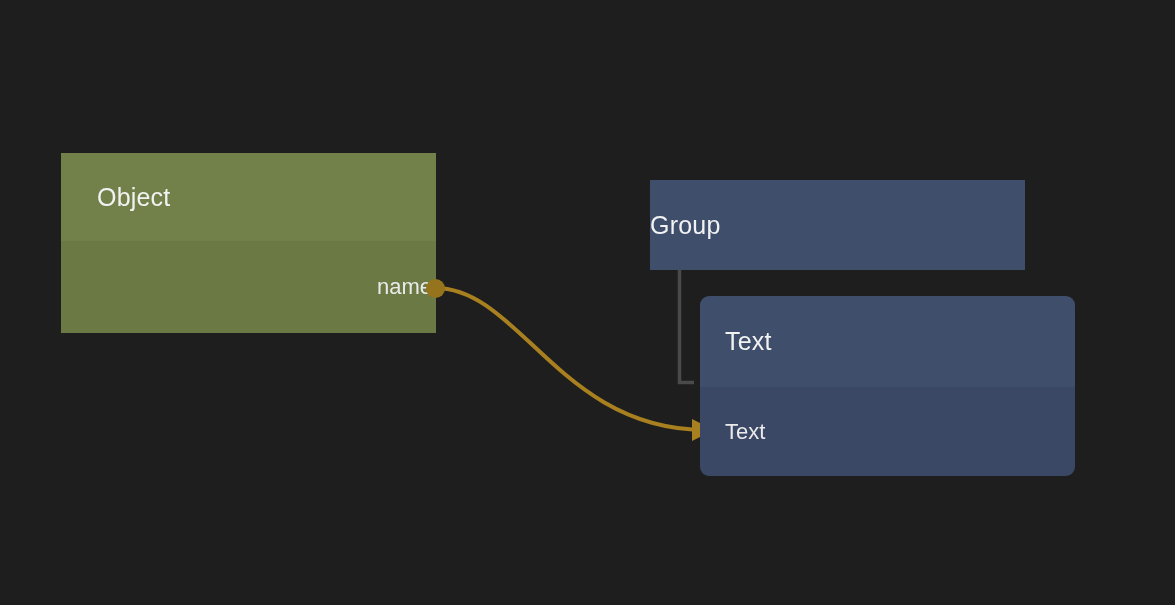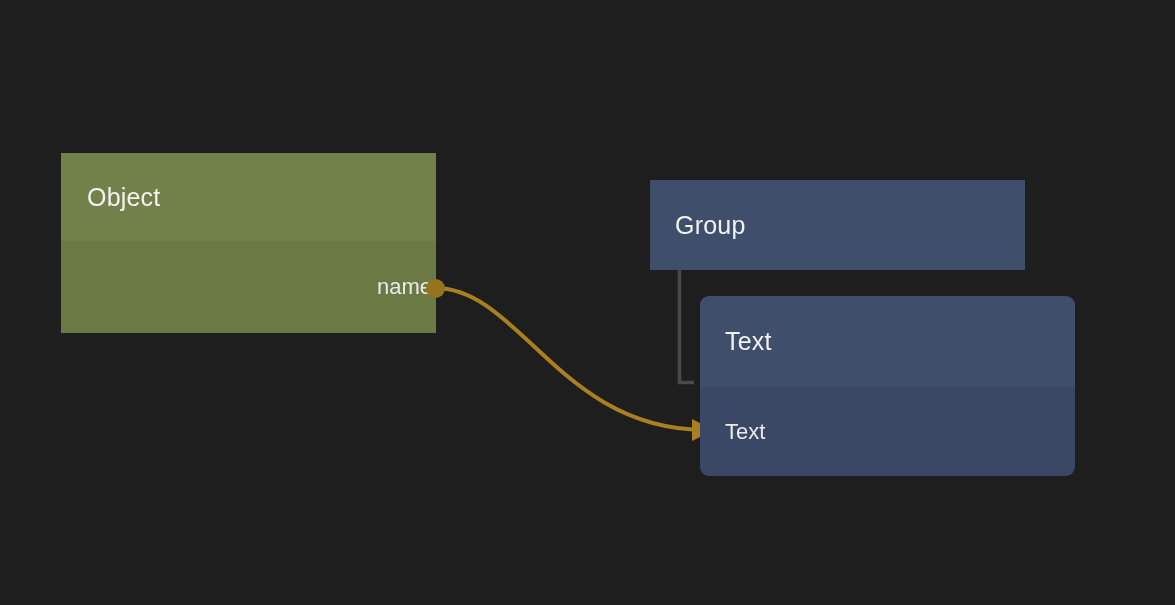--- a/index.html
+++ b/index.html
@@ -62,21 +62,21 @@
   
   #node-object {
     left: 61px;
     top: 153px;
     width: 375px;
     height: 180px;
   }
   #node-object .node-header {
     height: 88px;
     background: #72814a;
-    padding-left: 26px;
+    padding-left: 36px;
   }
   #node-object .node-body {
     height: 92px;
     background: #6b7a44;
   }
   #node-object .port-row.out {
     height: 92px;
     padding-right: 4px;
   }
 
@@ -96,21 +96,20 @@
   
   #node-group {
     left: 650px;
     top: 180px;
     width: 375px;
     height: 90px;
   }
   #node-group .node-header {
     height: 90px;
     background: #3e4e6b;
-    padding-left: 25px;
   }
 
   
   #node-text {
     left: 700px;
     top: 296px;
     width: 375px;
     height: 180px;
     border-radius: 9px;
   }

